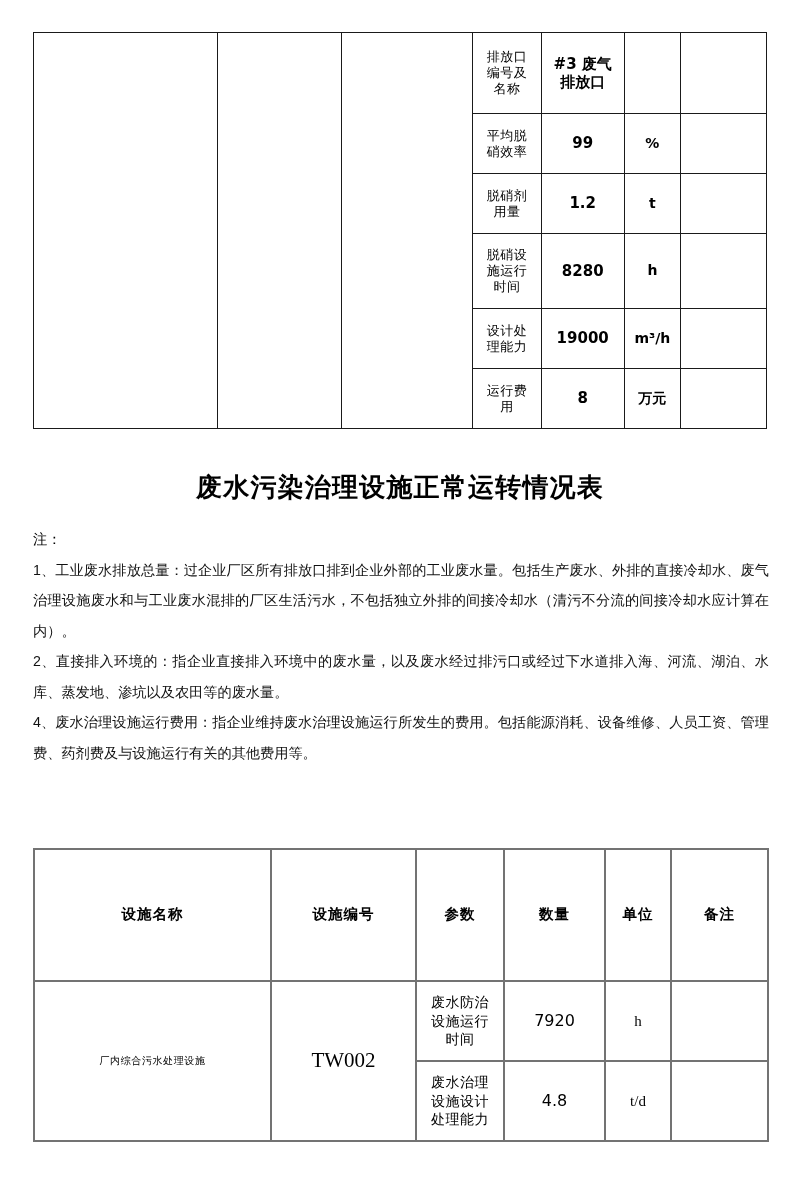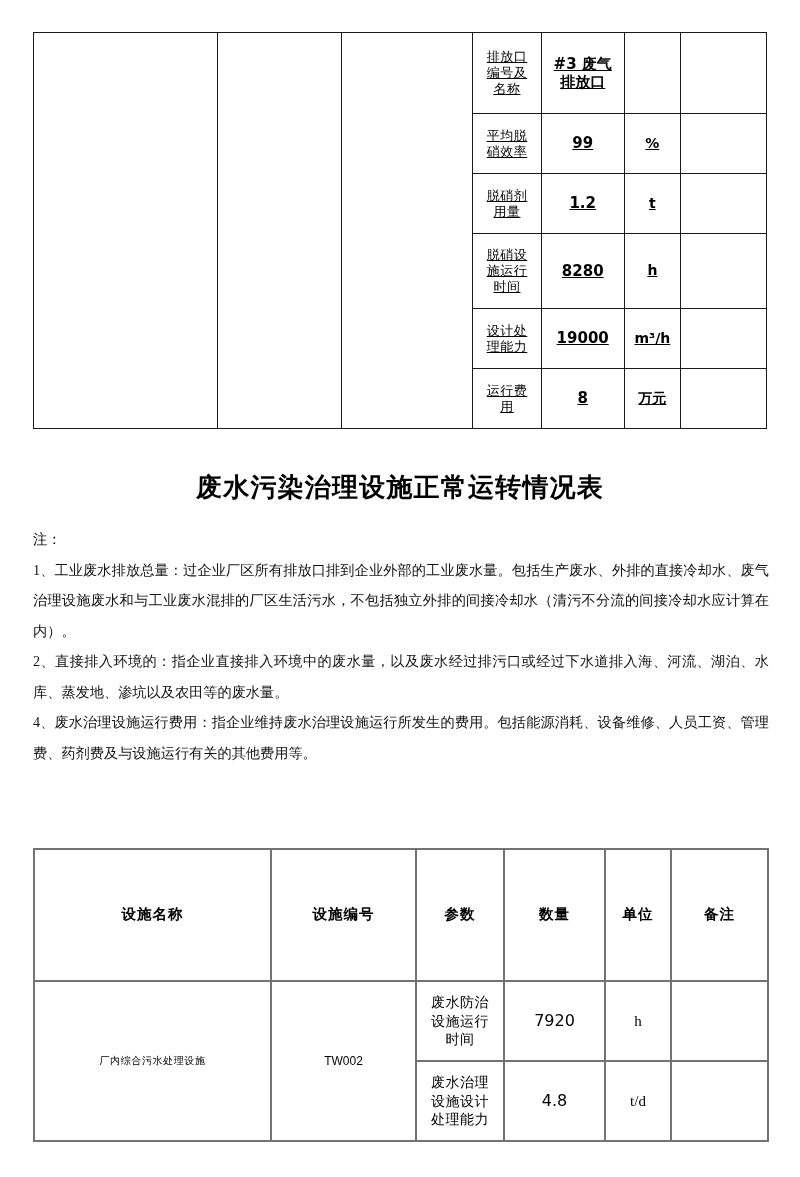--- a/index.html
+++ b/index.html
@@ -39,21 +39,21 @@
     color: #000;
   }
 
   
   #top-table-wrap {
     position: absolute;
     left: 33px;
     top: 32px;
     width: 734px;
   }
-  #top-table { width: 734px; text-decoration: underline; }
+  #top-table { width: 734px; }
   #top-table td { font-size: 13.5px; }
   #top-table td.param-label {
     font-family: "DejaVu Sans", "Liberation Sans", sans-serif;
     font-size: 13px;
     letter-spacing: 0.5px;
   }
   #top-table td.value-cell {
     font-family: "DejaVu Sans", "Liberation Sans", sans-serif;
     font-size: 15px;
     font-weight: 600;
@@ -80,21 +80,21 @@
   }
 
   
   #notes {
     position: absolute;
     left: 33px;
     top: 524px;
     width: 736px;
   }
   #notes .note-line {
-    font-family: Liberation Serif, serif;
+    font-family: Liberation Sans, sans-serif;
     font-size: 14.2px;
     line-height: 30.5px;
     color: #111;
     text-align: justify;
     text-justify: inter-character;
     white-space: normal;
   }
   #notes .note-head {
     font-family: "DejaVu Sans", "Liberation Sans", sans-serif;
     font-size: 14.2px;
@@ -120,22 +120,22 @@
     font-size: 14.5px;
     letter-spacing: 1px;
     height: 126px;
   }
   #bottom-table td.facility-name {
     font-family: "DejaVu Sans", "Liberation Sans", sans-serif;
     font-size: 10px;
     letter-spacing: 0.6px;
   }
   #bottom-table td.facility-code {
-    font-family: Liberation Sans, sans-serif;
-    font-size: 12px;
+    font-family: Liberation Serif, serif;
+    font-size: 21px;
   }
   #bottom-table td.param-label {
     font-family: "DejaVu Sans", "Liberation Sans", sans-serif;
     font-size: 14px;
     letter-spacing: 0.5px;
     line-height: 1.35;
   }
   #bottom-table td.value-cell {
     font-family: "DejaVu Sans", "Liberation Sans", sans-serif;
     font-size: 16px;

